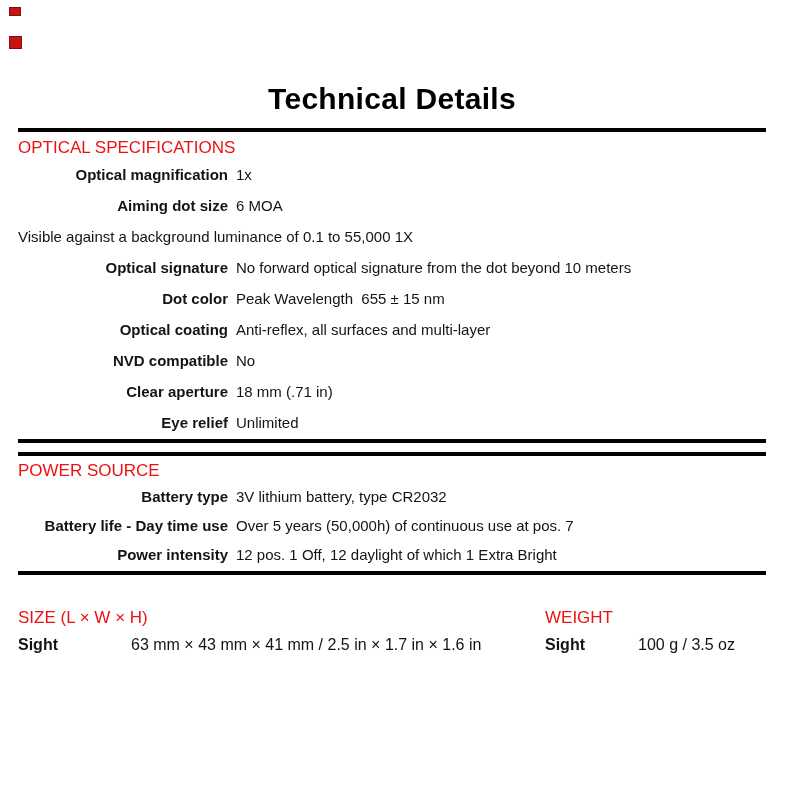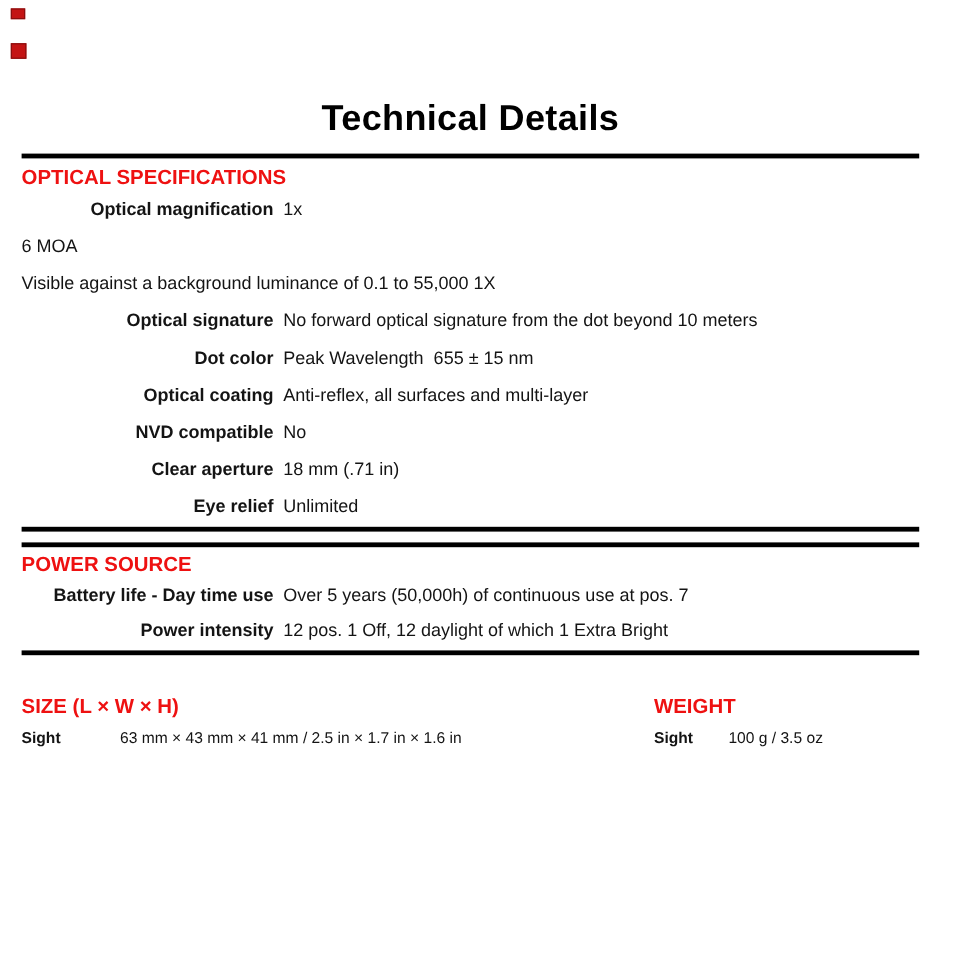--- a/index.html
+++ b/index.html
@@ -19,39 +19,39 @@
     font-size:30px; line-height:34px; font-weight:bold; letter-spacing:0.3px;
   }
   .rule { height:4px; background:#000; }
   .rule-top { margin-top:12px; }
   .double-rule { margin-top:1px; }
   .double-rule .rule + .rule { margin-top:9px; }
   .rule-end { margin-top:2px; }
 
   h2.section-heading {
     color:var(--accent-red,#ee1111);
-    font-size:17px; line-height:18px; font-weight:bold;
+    font-size:17px; line-height:18px; font-weight:normal;
     margin:7px 0 2px 0;
   }
   section.power h2.section-heading { margin-top:6px; }
 
   .spec-table { margin:0; }
   .spec-row { display:flex; align-items:center; height:31px; }
   section.power .spec-row { height:29px; }
   .spec-label {
     flex:none; width:210px; padding-right:8px; box-sizing:content-box;
     text-align:right; font-weight:bold; font-size:15px; white-space:nowrap;
   }
   .spec-value { font-size:15px; white-space:pre-wrap; }
 
   .bottom-grid { display:flex; margin-top:34px; }
   .bottom-col-size { width:527px; flex:none; }
   .bottom-col-weight { flex:1; }
   .bottom-grid h2.section-heading { margin:0; }
-  .bottom-row { display:flex; margin-top:9px; font-size:13px; align-items:baseline; }
+  .bottom-row { display:flex; margin-top:9px; font-size:16px; align-items:baseline;gap:31px; }
   .bottom-label { font-weight:bold; flex:none; }
   .bottom-col-size .bottom-label { width:82px; }
   .bottom-col-weight .bottom-label { width:62px; }
   .bottom-value { white-space:pre-wrap; }
 </style>
 </head>
 <body>
 
 <div class="page">
 
@@ -63,20 +63,21 @@
   <div class="rule rule-top"></div>
 
   <section class="optical">
     <h2 class="section-heading">OPTICAL SPECIFICATIONS</h2>
     <div class="spec-table">
       <div class="spec-row">
         <div class="spec-label">Optical magnification</div>
         <div class="spec-value">1x</div>
       </div>
       <div class="spec-row">
+        <div class="spec-label">Aiming dot size</div>
         <div class="spec-value">6 MOA</div>
       </div>
       <div class="spec-row">
         <div class="spec-value">Visible against a background luminance of 0.1 to 55,000 1X</div>
       </div>
       <div class="spec-row">
         <div class="spec-label">Optical signature</div>
         <div class="spec-value">No forward optical signature from the dot beyond 10 meters</div>
       </div>
       <div class="spec-row">
@@ -104,20 +105,24 @@
 
   <div class="double-rule">
     <div class="rule"></div>
     <div class="rule"></div>
   </div>
 
   <section class="power">
     <h2 class="section-heading">POWER SOURCE</h2>
     <div class="spec-table">
       <div class="spec-row">
+        <div class="spec-label">Battery type</div>
+        <div class="spec-value">3V lithium battery, type CR2032</div>
+      </div>
+      <div class="spec-row">
         <div class="spec-label">Battery life - Day time use</div>
         <div class="spec-value">Over 5 years (50,000h) of continuous use at pos. 7</div>
       </div>
       <div class="spec-row">
         <div class="spec-label">Power intensity</div>
         <div class="spec-value">12 pos. 1 Off, 12 daylight of which 1 Extra Bright</div>
       </div>
     </div>
   </section>
 

